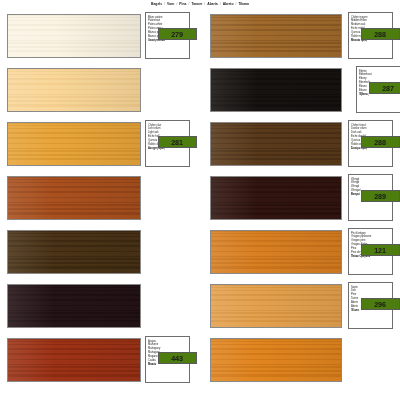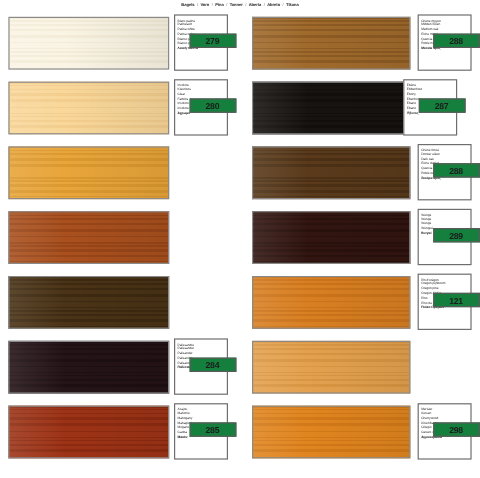--- a/index.html
+++ b/index.html
@@ -94,21 +94,21 @@
     color: #2a2a2a;
     white-space: nowrap;
     letter-spacing: -0.03px;
   }
   .names .nm.greek { font-weight: bold; color: #111; }
 
   .badge {
     position: absolute;
     right: -7.5px; top: 15px;
     width: 39px; height: 12px;
-    background: #15803d;
+    background: #4d7c0f;
     border: 0.6px solid #5a5a5a;
     display: flex;
     align-items: center;
     justify-content: center;
     font-size: 7.2px;
     font-weight: bold;
     color: #1b1b1b;
     letter-spacing: -0.2px;
   }
 </style>
@@ -173,58 +173,58 @@
             <div class="badge">288</div>
           </div>
         </div>
       </div>
       <div class="row">
         <div class="cell left">
           <div class="swatch" style="background: rgb(249, 215, 154);">
             <div class="grain" style="background: repeating-linear-gradient(rgb(238, 198, 132) 0px, rgb(238, 198, 132) 0.6px, transparent 0.6px, transparent 1.9px, rgb(238, 198, 132) 1.9px, rgb(238, 198, 132) 2.95px, transparent 2.95px, transparent 4.85px, rgb(238, 198, 132) 4.85px, rgb(238, 198, 132) 6.35px, transparent 6.35px, transparent 8.85px, rgb(238, 198, 132) 8.85px, rgb(238, 198, 132) 10.8px, transparent 10.8px, transparent 13.9px, rgb(238, 198, 132) 13.9px, rgb(238, 198, 132) 16.3px, transparent 16.3px, transparent 20px, rgb(238, 198, 132) 20px, rgb(238, 198, 132) 20.6px, transparent 20.6px, transparent 24.9px, rgb(238, 198, 132) 24.9px, rgb(238, 198, 132) 25.95px, transparent 25.95px, transparent 27.25px, rgb(238, 198, 132) 27.25px, rgb(238, 198, 132) 28.75px, transparent 28.75px, transparent 30.65px, rgb(238, 198, 132) 30.65px, rgb(238, 198, 132) 32.6px, transparent 32.6px, transparent 35.1px, rgb(238, 198, 132) 35.1px, rgb(238, 198, 132) 37.5px, transparent 37.5px, transparent 40.6px, rgb(238, 198, 132) 40.6px, rgb(238, 198, 132) 41.2px, transparent 41.2px, transparent 44.9px, rgb(238, 198, 132) 44.9px, rgb(238, 198, 132) 45.95px, transparent 45.95px, transparent 50.25px, rgb(238, 198, 132) 50.25px, rgb(238, 198, 132) 51.75px, transparent 51.75px, transparent 53.05px, rgb(238, 198, 132) 53.05px, rgb(238, 198, 132) 55px, transparent 55px, transparent 56.9px, rgb(238, 198, 132) 56.9px, rgb(238, 198, 132) 59.3px, transparent 59.3px, transparent 61.8px, rgb(238, 198, 132) 61.8px, rgb(238, 198, 132) 62.4px, transparent 62.4px, transparent 65.5px, rgb(238, 198, 132) 65.5px, rgb(238, 198, 132) 66.55px, transparent 66.55px, transparent 70.25px, rgb(238, 198, 132) 70.25px, rgb(238, 198, 132) 71.75px, transparent 71.75px, transparent 76.05px, rgb(238, 198, 132) 76.05px, rgb(238, 198, 132) 78px, transparent 78px, transparent 79.3px, rgb(238, 198, 132) 79.3px, rgb(238, 198, 132) 81.7px, transparent 81.7px, transparent 83.6px, rgb(238, 198, 132) 83.6px, rgb(238, 198, 132) 84.2px, transparent 84.2px, transparent 86.7px, rgb(238, 198, 132) 86.7px, rgb(238, 198, 132) 87.75px, transparent 87.75px, transparent 90.85px, rgb(238, 198, 132) 90.85px, rgb(238, 198, 132) 92.35px, transparent 92.35px, transparent 96.05px, rgb(238, 198, 132) 96.05px, rgb(238, 198, 132) 98px, transparent 98px, transparent 102.3px, rgb(238, 198, 132) 102.3px, rgb(238, 198, 132) 104.7px, transparent 104.7px, transparent 106px, rgb(238, 198, 132) 106px, rgb(238, 198, 132) 106.6px, transparent 106.6px, transparent 108.5px); opacity: 0.55;"></div>
             <div class="grain" style="background: linear-gradient(to right, rgba(255, 255, 255, 0.1), rgba(255, 255, 255, 0) 35%, rgba(0, 0, 0, 0.07));"></div>
           </div>
-          <div class="labelbox">
-            <div class="names">
-              <div class="nm">Incolore</div>
-              <div class="nm">Kleurloos</div>
-              <div class="nm">Clear</div>
-              <div class="nm">Farblos</div>
-              <div class="nm">Incoloro</div>
-              <div class="nm">Incolore</div>
-              <div class="nm greek">Άχρωμο</div>
-            </div>
-            <div class="badge">280</div>
-          </div>
         </div>
         <div class="cell right">
           <div class="swatch" style="background: rgb(23, 19, 16);">
             <div class="grain" style="background: repeating-linear-gradient(rgb(12, 10, 8) 0px, rgb(12, 10, 8) 0.6px, transparent 0.6px, transparent 1.9px, rgb(12, 10, 8) 1.9px, rgb(12, 10, 8) 2.95px, transparent 2.95px, transparent 4.85px, rgb(12, 10, 8) 4.85px, rgb(12, 10, 8) 6.35px, transparent 6.35px, transparent 8.85px, rgb(12, 10, 8) 8.85px, rgb(12, 10, 8) 10.8px, transparent 10.8px, transparent 13.9px, rgb(12, 10, 8) 13.9px, rgb(12, 10, 8) 16.3px, transparent 16.3px, transparent 20px, rgb(12, 10, 8) 20px, rgb(12, 10, 8) 20.6px, transparent 20.6px, transparent 24.9px, rgb(12, 10, 8) 24.9px, rgb(12, 10, 8) 25.95px, transparent 25.95px, transparent 27.25px, rgb(12, 10, 8) 27.25px, rgb(12, 10, 8) 28.75px, transparent 28.75px, transparent 30.65px, rgb(12, 10, 8) 30.65px, rgb(12, 10, 8) 32.6px, transparent 32.6px, transparent 35.1px, rgb(12, 10, 8) 35.1px, rgb(12, 10, 8) 37.5px, transparent 37.5px, transparent 40.6px, rgb(12, 10, 8) 40.6px, rgb(12, 10, 8) 41.2px, transparent 41.2px, transparent 44.9px, rgb(12, 10, 8) 44.9px, rgb(12, 10, 8) 45.95px, transparent 45.95px, transparent 50.25px, rgb(12, 10, 8) 50.25px, rgb(12, 10, 8) 51.75px, transparent 51.75px, transparent 53.05px, rgb(12, 10, 8) 53.05px, rgb(12, 10, 8) 55px, transparent 55px, transparent 56.9px, rgb(12, 10, 8) 56.9px, rgb(12, 10, 8) 59.3px, transparent 59.3px, transparent 61.8px, rgb(12, 10, 8) 61.8px, rgb(12, 10, 8) 62.4px, transparent 62.4px, transparent 65.5px, rgb(12, 10, 8) 65.5px, rgb(12, 10, 8) 66.55px, transparent 66.55px, transparent 70.25px, rgb(12, 10, 8) 70.25px, rgb(12, 10, 8) 71.75px, transparent 71.75px, transparent 76.05px, rgb(12, 10, 8) 76.05px, rgb(12, 10, 8) 78px, transparent 78px, transparent 79.3px, rgb(12, 10, 8) 79.3px, rgb(12, 10, 8) 81.7px, transparent 81.7px, transparent 83.6px, rgb(12, 10, 8) 83.6px, rgb(12, 10, 8) 84.2px, transparent 84.2px, transparent 86.7px, rgb(12, 10, 8) 86.7px, rgb(12, 10, 8) 87.75px, transparent 87.75px, transparent 90.85px, rgb(12, 10, 8) 90.85px, rgb(12, 10, 8) 92.35px, transparent 92.35px, transparent 96.05px, rgb(12, 10, 8) 96.05px, rgb(12, 10, 8) 98px, transparent 98px, transparent 102.3px, rgb(12, 10, 8) 102.3px, rgb(12, 10, 8) 104.7px, transparent 104.7px, transparent 106px, rgb(12, 10, 8) 106px, rgb(12, 10, 8) 106.6px, transparent 106.6px, transparent 108.5px); opacity: 0.55;"></div>
             <div class="grain" style="background: linear-gradient(to right, rgba(255, 255, 255, 0.1), rgba(255, 255, 255, 0) 35%, rgba(0, 0, 0, 0.07));"></div>
           </div>
-          <div class="labelbox" style="left: 136px;">
+          <div class="labelbox" style="left: 156px;">
             <div class="names">
               <div class="nm">Ebène</div>
               <div class="nm">Ebbenhout</div>
               <div class="nm">Ebony</div>
               <div class="nm">Ebenholz</div>
               <div class="nm">Ébano</div>
               <div class="nm">Ebano</div>
               <div class="nm greek">Έβενος</div>
             </div>
             <div class="badge">287</div>
           </div>
         </div>
       </div>
       <div class="row">
         <div class="cell left">
           <div class="swatch" style="background: rgb(232, 165, 58);">
             <div class="grain" style="background: repeating-linear-gradient(rgb(209, 143, 38) 0px, rgb(209, 143, 38) 0.6px, transparent 0.6px, transparent 1.9px, rgb(209, 143, 38) 1.9px, rgb(209, 143, 38) 2.95px, transparent 2.95px, transparent 4.85px, rgb(209, 143, 38) 4.85px, rgb(209, 143, 38) 6.35px, transparent 6.35px, transparent 8.85px, rgb(209, 143, 38) 8.85px, rgb(209, 143, 38) 10.8px, transparent 10.8px, transparent 13.9px, rgb(209, 143, 38) 13.9px, rgb(209, 143, 38) 16.3px, transparent 16.3px, transparent 20px, rgb(209, 143, 38) 20px, rgb(209, 143, 38) 20.6px, transparent 20.6px, transparent 24.9px, rgb(209, 143, 38) 24.9px, rgb(209, 143, 38) 25.95px, transparent 25.95px, transparent 27.25px, rgb(209, 143, 38) 27.25px, rgb(209, 143, 38) 28.75px, transparent 28.75px, transparent 30.65px, rgb(209, 143, 38) 30.65px, rgb(209, 143, 38) 32.6px, transparent 32.6px, transparent 35.1px, rgb(209, 143, 38) 35.1px, rgb(209, 143, 38) 37.5px, transparent 37.5px, transparent 40.6px, rgb(209, 143, 38) 40.6px, rgb(209, 143, 38) 41.2px, transparent 41.2px, transparent 44.9px, rgb(209, 143, 38) 44.9px, rgb(209, 143, 38) 45.95px, transparent 45.95px, transparent 50.25px, rgb(209, 143, 38) 50.25px, rgb(209, 143, 38) 51.75px, transparent 51.75px, transparent 53.05px, rgb(209, 143, 38) 53.05px, rgb(209, 143, 38) 55px, transparent 55px, transparent 56.9px, rgb(209, 143, 38) 56.9px, rgb(209, 143, 38) 59.3px, transparent 59.3px, transparent 61.8px, rgb(209, 143, 38) 61.8px, rgb(209, 143, 38) 62.4px, transparent 62.4px, transparent 65.5px, rgb(209, 143, 38) 65.5px, rgb(209, 143, 38) 66.55px, transparent 66.55px, transparent 70.25px, rgb(209, 143, 38) 70.25px, rgb(209, 143, 38) 71.75px, transparent 71.75px, transparent 76.05px, rgb(209, 143, 38) 76.05px, rgb(209, 143, 38) 78px, transparent 78px, transparent 79.3px, rgb(209, 143, 38) 79.3px, rgb(209, 143, 38) 81.7px, transparent 81.7px, transparent 83.6px, rgb(209, 143, 38) 83.6px, rgb(209, 143, 38) 84.2px, transparent 84.2px, transparent 86.7px, rgb(209, 143, 38) 86.7px, rgb(209, 143, 38) 87.75px, transparent 87.75px, transparent 90.85px, rgb(209, 143, 38) 90.85px, rgb(209, 143, 38) 92.35px, transparent 92.35px, transparent 96.05px, rgb(209, 143, 38) 96.05px, rgb(209, 143, 38) 98px, transparent 98px, transparent 102.3px, rgb(209, 143, 38) 102.3px, rgb(209, 143, 38) 104.7px, transparent 104.7px, transparent 106px, rgb(209, 143, 38) 106px, rgb(209, 143, 38) 106.6px, transparent 106.6px, transparent 108.5px); opacity: 0.55;"></div>
             <div class="grain" style="background: linear-gradient(to right, rgba(255, 255, 255, 0.1), rgba(255, 255, 255, 0) 35%, rgba(0, 0, 0, 0.07));"></div>
           </div>
+          <div class="labelbox">
+            <div class="names">
+              <div class="nm">Chêne clair</div>
+              <div class="nm">Licht eiken</div>
+              <div class="nm">Light oak</div>
+              <div class="nm">Eiche hell</div>
+              <div class="nm">Quercia chiaro</div>
+              <div class="nm">Roble claro</div>
+              <div class="nm greek">Ανοιχτή δρυς</div>
+            </div>
+            <div class="badge">281</div>
+          </div>
         </div>
         <div class="cell right">
           <div class="swatch" style="background: rgb(90, 58, 27);">
             <div class="grain" style="background: repeating-linear-gradient(rgb(63, 40, 16) 0px, rgb(63, 40, 16) 0.6px, transparent 0.6px, transparent 1.9px, rgb(63, 40, 16) 1.9px, rgb(63, 40, 16) 2.95px, transparent 2.95px, transparent 4.85px, rgb(63, 40, 16) 4.85px, rgb(63, 40, 16) 6.35px, transparent 6.35px, transparent 8.85px, rgb(63, 40, 16) 8.85px, rgb(63, 40, 16) 10.8px, transparent 10.8px, transparent 13.9px, rgb(63, 40, 16) 13.9px, rgb(63, 40, 16) 16.3px, transparent 16.3px, transparent 20px, rgb(63, 40, 16) 20px, rgb(63, 40, 16) 20.6px, transparent 20.6px, transparent 24.9px, rgb(63, 40, 16) 24.9px, rgb(63, 40, 16) 25.95px, transparent 25.95px, transparent 27.25px, rgb(63, 40, 16) 27.25px, rgb(63, 40, 16) 28.75px, transparent 28.75px, transparent 30.65px, rgb(63, 40, 16) 30.65px, rgb(63, 40, 16) 32.6px, transparent 32.6px, transparent 35.1px, rgb(63, 40, 16) 35.1px, rgb(63, 40, 16) 37.5px, transparent 37.5px, transparent 40.6px, rgb(63, 40, 16) 40.6px, rgb(63, 40, 16) 41.2px, transparent 41.2px, transparent 44.9px, rgb(63, 40, 16) 44.9px, rgb(63, 40, 16) 45.95px, transparent 45.95px, transparent 50.25px, rgb(63, 40, 16) 50.25px, rgb(63, 40, 16) 51.75px, transparent 51.75px, transparent 53.05px, rgb(63, 40, 16) 53.05px, rgb(63, 40, 16) 55px, transparent 55px, transparent 56.9px, rgb(63, 40, 16) 56.9px, rgb(63, 40, 16) 59.3px, transparent 59.3px, transparent 61.8px, rgb(63, 40, 16) 61.8px, rgb(63, 40, 16) 62.4px, transparent 62.4px, transparent 65.5px, rgb(63, 40, 16) 65.5px, rgb(63, 40, 16) 66.55px, transparent 66.55px, transparent 70.25px, rgb(63, 40, 16) 70.25px, rgb(63, 40, 16) 71.75px, transparent 71.75px, transparent 76.05px, rgb(63, 40, 16) 76.05px, rgb(63, 40, 16) 78px, transparent 78px, transparent 79.3px, rgb(63, 40, 16) 79.3px, rgb(63, 40, 16) 81.7px, transparent 81.7px, transparent 83.6px, rgb(63, 40, 16) 83.6px, rgb(63, 40, 16) 84.2px, transparent 84.2px, transparent 86.7px, rgb(63, 40, 16) 86.7px, rgb(63, 40, 16) 87.75px, transparent 87.75px, transparent 90.85px, rgb(63, 40, 16) 90.85px, rgb(63, 40, 16) 92.35px, transparent 92.35px, transparent 96.05px, rgb(63, 40, 16) 96.05px, rgb(63, 40, 16) 98px, transparent 98px, transparent 102.3px, rgb(63, 40, 16) 102.3px, rgb(63, 40, 16) 104.7px, transparent 104.7px, transparent 106px, rgb(63, 40, 16) 106px, rgb(63, 40, 16) 106.6px, transparent 106.6px, transparent 108.5px); opacity: 0.55;"></div>
             <div class="grain" style="background: linear-gradient(to right, rgba(255, 255, 255, 0.1), rgba(255, 255, 255, 0) 35%, rgba(0, 0, 0, 0.07));"></div>
           </div>
           <div class="labelbox" style="left: 148px;">
             <div class="names">
               <div class="nm">Chêne foncé</div>
               <div class="nm">Donker eiken</div>
@@ -287,72 +287,61 @@
             <div class="badge">121</div>
           </div>
         </div>
       </div>
       <div class="row">
         <div class="cell left">
           <div class="swatch" style="background: rgb(36, 19, 23);">
             <div class="grain" style="background: repeating-linear-gradient(rgb(23, 11, 14) 0px, rgb(23, 11, 14) 0.6px, transparent 0.6px, transparent 1.9px, rgb(23, 11, 14) 1.9px, rgb(23, 11, 14) 2.95px, transparent 2.95px, transparent 4.85px, rgb(23, 11, 14) 4.85px, rgb(23, 11, 14) 6.35px, transparent 6.35px, transparent 8.85px, rgb(23, 11, 14) 8.85px, rgb(23, 11, 14) 10.8px, transparent 10.8px, transparent 13.9px, rgb(23, 11, 14) 13.9px, rgb(23, 11, 14) 16.3px, transparent 16.3px, transparent 20px, rgb(23, 11, 14) 20px, rgb(23, 11, 14) 20.6px, transparent 20.6px, transparent 24.9px, rgb(23, 11, 14) 24.9px, rgb(23, 11, 14) 25.95px, transparent 25.95px, transparent 27.25px, rgb(23, 11, 14) 27.25px, rgb(23, 11, 14) 28.75px, transparent 28.75px, transparent 30.65px, rgb(23, 11, 14) 30.65px, rgb(23, 11, 14) 32.6px, transparent 32.6px, transparent 35.1px, rgb(23, 11, 14) 35.1px, rgb(23, 11, 14) 37.5px, transparent 37.5px, transparent 40.6px, rgb(23, 11, 14) 40.6px, rgb(23, 11, 14) 41.2px, transparent 41.2px, transparent 44.9px, rgb(23, 11, 14) 44.9px, rgb(23, 11, 14) 45.95px, transparent 45.95px, transparent 50.25px, rgb(23, 11, 14) 50.25px, rgb(23, 11, 14) 51.75px, transparent 51.75px, transparent 53.05px, rgb(23, 11, 14) 53.05px, rgb(23, 11, 14) 55px, transparent 55px, transparent 56.9px, rgb(23, 11, 14) 56.9px, rgb(23, 11, 14) 59.3px, transparent 59.3px, transparent 61.8px, rgb(23, 11, 14) 61.8px, rgb(23, 11, 14) 62.4px, transparent 62.4px, transparent 65.5px, rgb(23, 11, 14) 65.5px, rgb(23, 11, 14) 66.55px, transparent 66.55px, transparent 70.25px, rgb(23, 11, 14) 70.25px, rgb(23, 11, 14) 71.75px, transparent 71.75px, transparent 76.05px, rgb(23, 11, 14) 76.05px, rgb(23, 11, 14) 78px, transparent 78px, transparent 79.3px, rgb(23, 11, 14) 79.3px, rgb(23, 11, 14) 81.7px, transparent 81.7px, transparent 83.6px, rgb(23, 11, 14) 83.6px, rgb(23, 11, 14) 84.2px, transparent 84.2px, transparent 86.7px, rgb(23, 11, 14) 86.7px, rgb(23, 11, 14) 87.75px, transparent 87.75px, transparent 90.85px, rgb(23, 11, 14) 90.85px, rgb(23, 11, 14) 92.35px, transparent 92.35px, transparent 96.05px, rgb(23, 11, 14) 96.05px, rgb(23, 11, 14) 98px, transparent 98px, transparent 102.3px, rgb(23, 11, 14) 102.3px, rgb(23, 11, 14) 104.7px, transparent 104.7px, transparent 106px, rgb(23, 11, 14) 106px, rgb(23, 11, 14) 106.6px, transparent 106.6px, transparent 108.5px); opacity: 0.55;"></div>
             <div class="grain" style="background: linear-gradient(to right, rgba(255, 255, 255, 0.1), rgba(255, 255, 255, 0) 35%, rgba(0, 0, 0, 0.07));"></div>
           </div>
-          <div class="labelbox">
-            <div class="names">
-              <div class="nm">Palissandre</div>
-              <div class="nm">Palissander</div>
-              <div class="nm">Palisander</div>
-              <div class="nm">Palisandro</div>
-              <div class="nm">Palisandro</div>
-              <div class="nm greek">Παλίσανδρος</div>
-            </div>
-            <div class="badge">284</div>
-          </div>
         </div>
         <div class="cell right">
           <div class="swatch" style="background: rgb(227, 161, 79);">
             <div class="grain" style="background: repeating-linear-gradient(rgb(208, 140, 56) 0px, rgb(208, 140, 56) 0.6px, transparent 0.6px, transparent 1.9px, rgb(208, 140, 56) 1.9px, rgb(208, 140, 56) 2.95px, transparent 2.95px, transparent 4.85px, rgb(208, 140, 56) 4.85px, rgb(208, 140, 56) 6.35px, transparent 6.35px, transparent 8.85px, rgb(208, 140, 56) 8.85px, rgb(208, 140, 56) 10.8px, transparent 10.8px, transparent 13.9px, rgb(208, 140, 56) 13.9px, rgb(208, 140, 56) 16.3px, transparent 16.3px, transparent 20px, rgb(208, 140, 56) 20px, rgb(208, 140, 56) 20.6px, transparent 20.6px, transparent 24.9px, rgb(208, 140, 56) 24.9px, rgb(208, 140, 56) 25.95px, transparent 25.95px, transparent 27.25px, rgb(208, 140, 56) 27.25px, rgb(208, 140, 56) 28.75px, transparent 28.75px, transparent 30.65px, rgb(208, 140, 56) 30.65px, rgb(208, 140, 56) 32.6px, transparent 32.6px, transparent 35.1px, rgb(208, 140, 56) 35.1px, rgb(208, 140, 56) 37.5px, transparent 37.5px, transparent 40.6px, rgb(208, 140, 56) 40.6px, rgb(208, 140, 56) 41.2px, transparent 41.2px, transparent 44.9px, rgb(208, 140, 56) 44.9px, rgb(208, 140, 56) 45.95px, transparent 45.95px, transparent 50.25px, rgb(208, 140, 56) 50.25px, rgb(208, 140, 56) 51.75px, transparent 51.75px, transparent 53.05px, rgb(208, 140, 56) 53.05px, rgb(208, 140, 56) 55px, transparent 55px, transparent 56.9px, rgb(208, 140, 56) 56.9px, rgb(208, 140, 56) 59.3px, transparent 59.3px, transparent 61.8px, rgb(208, 140, 56) 61.8px, rgb(208, 140, 56) 62.4px, transparent 62.4px, transparent 65.5px, rgb(208, 140, 56) 65.5px, rgb(208, 140, 56) 66.55px, transparent 66.55px, transparent 70.25px, rgb(208, 140, 56) 70.25px, rgb(208, 140, 56) 71.75px, transparent 71.75px, transparent 76.05px, rgb(208, 140, 56) 76.05px, rgb(208, 140, 56) 78px, transparent 78px, transparent 79.3px, rgb(208, 140, 56) 79.3px, rgb(208, 140, 56) 81.7px, transparent 81.7px, transparent 83.6px, rgb(208, 140, 56) 83.6px, rgb(208, 140, 56) 84.2px, transparent 84.2px, transparent 86.7px, rgb(208, 140, 56) 86.7px, rgb(208, 140, 56) 87.75px, transparent 87.75px, transparent 90.85px, rgb(208, 140, 56) 90.85px, rgb(208, 140, 56) 92.35px, transparent 92.35px, transparent 96.05px, rgb(208, 140, 56) 96.05px, rgb(208, 140, 56) 98px, transparent 98px, transparent 102.3px, rgb(208, 140, 56) 102.3px, rgb(208, 140, 56) 104.7px, transparent 104.7px, transparent 106px, rgb(208, 140, 56) 106px, rgb(208, 140, 56) 106.6px, transparent 106.6px, transparent 108.5px); opacity: 0.55;"></div>
             <div class="grain" style="background: linear-gradient(to right, rgba(255, 255, 255, 0.1), rgba(255, 255, 255, 0) 35%, rgba(0, 0, 0, 0.07));"></div>
+          </div>
+          <div class="labelbox" style="left: 148px;">
+            <div class="names">
+              <div class="nm">Sapin</div>
+              <div class="nm">Den</div>
+              <div class="nm">Pine</div>
+              <div class="nm">Tanne</div>
+              <div class="nm">Abete</div>
+              <div class="nm">Abeto</div>
+              <div class="nm greek">Έλατο</div>
+            </div>
+            <div class="badge">296</div>
           </div>
         </div>
       </div>
       <div class="row">
         <div class="cell left">
           <div class="swatch" style="background: rgb(157, 51, 22);">
             <div class="grain" style="background: repeating-linear-gradient(rgb(126, 36, 12) 0px, rgb(126, 36, 12) 0.6px, transparent 0.6px, transparent 1.9px, rgb(126, 36, 12) 1.9px, rgb(126, 36, 12) 2.95px, transparent 2.95px, transparent 4.85px, rgb(126, 36, 12) 4.85px, rgb(126, 36, 12) 6.35px, transparent 6.35px, transparent 8.85px, rgb(126, 36, 12) 8.85px, rgb(126, 36, 12) 10.8px, transparent 10.8px, transparent 13.9px, rgb(126, 36, 12) 13.9px, rgb(126, 36, 12) 16.3px, transparent 16.3px, transparent 20px, rgb(126, 36, 12) 20px, rgb(126, 36, 12) 20.6px, transparent 20.6px, transparent 24.9px, rgb(126, 36, 12) 24.9px, rgb(126, 36, 12) 25.95px, transparent 25.95px, transparent 27.25px, rgb(126, 36, 12) 27.25px, rgb(126, 36, 12) 28.75px, transparent 28.75px, transparent 30.65px, rgb(126, 36, 12) 30.65px, rgb(126, 36, 12) 32.6px, transparent 32.6px, transparent 35.1px, rgb(126, 36, 12) 35.1px, rgb(126, 36, 12) 37.5px, transparent 37.5px, transparent 40.6px, rgb(126, 36, 12) 40.6px, rgb(126, 36, 12) 41.2px, transparent 41.2px, transparent 44.9px, rgb(126, 36, 12) 44.9px, rgb(126, 36, 12) 45.95px, transparent 45.95px, transparent 50.25px, rgb(126, 36, 12) 50.25px, rgb(126, 36, 12) 51.75px, transparent 51.75px, transparent 53.05px, rgb(126, 36, 12) 53.05px, rgb(126, 36, 12) 55px, transparent 55px, transparent 56.9px, rgb(126, 36, 12) 56.9px, rgb(126, 36, 12) 59.3px, transparent 59.3px, transparent 61.8px, rgb(126, 36, 12) 61.8px, rgb(126, 36, 12) 62.4px, transparent 62.4px, transparent 65.5px, rgb(126, 36, 12) 65.5px, rgb(126, 36, 12) 66.55px, transparent 66.55px, transparent 70.25px, rgb(126, 36, 12) 70.25px, rgb(126, 36, 12) 71.75px, transparent 71.75px, transparent 76.05px, rgb(126, 36, 12) 76.05px, rgb(126, 36, 12) 78px, transparent 78px, transparent 79.3px, rgb(126, 36, 12) 79.3px, rgb(126, 36, 12) 81.7px, transparent 81.7px, transparent 83.6px, rgb(126, 36, 12) 83.6px, rgb(126, 36, 12) 84.2px, transparent 84.2px, transparent 86.7px, rgb(126, 36, 12) 86.7px, rgb(126, 36, 12) 87.75px, transparent 87.75px, transparent 90.85px, rgb(126, 36, 12) 90.85px, rgb(126, 36, 12) 92.35px, transparent 92.35px, transparent 96.05px, rgb(126, 36, 12) 96.05px, rgb(126, 36, 12) 98px, transparent 98px, transparent 102.3px, rgb(126, 36, 12) 102.3px, rgb(126, 36, 12) 104.7px, transparent 104.7px, transparent 106px, rgb(126, 36, 12) 106px, rgb(126, 36, 12) 106.6px, transparent 106.6px, transparent 108.5px); opacity: 0.55;"></div>
             <div class="grain" style="background: linear-gradient(to right, rgba(255, 255, 255, 0.1), rgba(255, 255, 255, 0) 35%, rgba(0, 0, 0, 0.07));"></div>
           </div>
           <div class="labelbox">
             <div class="names">
               <div class="nm">Acajou</div>
               <div class="nm">Mahonie</div>
               <div class="nm">Mahogany</div>
               <div class="nm">Mahagoni</div>
               <div class="nm">Mogano</div>
               <div class="nm">Caoba</div>
               <div class="nm greek">Μακόν</div>
             </div>
-            <div class="badge">285</div>
+            <div class="badge">443</div>
           </div>
         </div>
         <div class="cell right">
           <div class="swatch" style="background: rgb(224, 133, 31);">
             <div class="grain" style="background: repeating-linear-gradient(rgb(199, 111, 18) 0px, rgb(199, 111, 18) 0.6px, transparent 0.6px, transparent 1.9px, rgb(199, 111, 18) 1.9px, rgb(199, 111, 18) 2.95px, transparent 2.95px, transparent 4.85px, rgb(199, 111, 18) 4.85px, rgb(199, 111, 18) 6.35px, transparent 6.35px, transparent 8.85px, rgb(199, 111, 18) 8.85px, rgb(199, 111, 18) 10.8px, transparent 10.8px, transparent 13.9px, rgb(199, 111, 18) 13.9px, rgb(199, 111, 18) 16.3px, transparent 16.3px, transparent 20px, rgb(199, 111, 18) 20px, rgb(199, 111, 18) 20.6px, transparent 20.6px, transparent 24.9px, rgb(199, 111, 18) 24.9px, rgb(199, 111, 18) 25.95px, transparent 25.95px, transparent 27.25px, rgb(199, 111, 18) 27.25px, rgb(199, 111, 18) 28.75px, transparent 28.75px, transparent 30.65px, rgb(199, 111, 18) 30.65px, rgb(199, 111, 18) 32.6px, transparent 32.6px, transparent 35.1px, rgb(199, 111, 18) 35.1px, rgb(199, 111, 18) 37.5px, transparent 37.5px, transparent 40.6px, rgb(199, 111, 18) 40.6px, rgb(199, 111, 18) 41.2px, transparent 41.2px, transparent 44.9px, rgb(199, 111, 18) 44.9px, rgb(199, 111, 18) 45.95px, transparent 45.95px, transparent 50.25px, rgb(199, 111, 18) 50.25px, rgb(199, 111, 18) 51.75px, transparent 51.75px, transparent 53.05px, rgb(199, 111, 18) 53.05px, rgb(199, 111, 18) 55px, transparent 55px, transparent 56.9px, rgb(199, 111, 18) 56.9px, rgb(199, 111, 18) 59.3px, transparent 59.3px, transparent 61.8px, rgb(199, 111, 18) 61.8px, rgb(199, 111, 18) 62.4px, transparent 62.4px, transparent 65.5px, rgb(199, 111, 18) 65.5px, rgb(199, 111, 18) 66.55px, transparent 66.55px, transparent 70.25px, rgb(199, 111, 18) 70.25px, rgb(199, 111, 18) 71.75px, transparent 71.75px, transparent 76.05px, rgb(199, 111, 18) 76.05px, rgb(199, 111, 18) 78px, transparent 78px, transparent 79.3px, rgb(199, 111, 18) 79.3px, rgb(199, 111, 18) 81.7px, transparent 81.7px, transparent 83.6px, rgb(199, 111, 18) 83.6px, rgb(199, 111, 18) 84.2px, transparent 84.2px, transparent 86.7px, rgb(199, 111, 18) 86.7px, rgb(199, 111, 18) 87.75px, transparent 87.75px, transparent 90.85px, rgb(199, 111, 18) 90.85px, rgb(199, 111, 18) 92.35px, transparent 92.35px, transparent 96.05px, rgb(199, 111, 18) 96.05px, rgb(199, 111, 18) 98px, transparent 98px, transparent 102.3px, rgb(199, 111, 18) 102.3px, rgb(199, 111, 18) 104.7px, transparent 104.7px, transparent 106px, rgb(199, 111, 18) 106px, rgb(199, 111, 18) 106.6px, transparent 106.6px, transparent 108.5px); opacity: 0.55;"></div>
             <div class="grain" style="background: linear-gradient(to right, rgba(255, 255, 255, 0.1), rgba(255, 255, 255, 0) 35%, rgba(0, 0, 0, 0.07));"></div>
           </div>
-          <div class="labelbox" style="left: 148px;">
-            <div class="names">
-              <div class="nm">Merisier</div>
-              <div class="nm">Kersen</div>
-              <div class="nm">Cherrywood</div>
-              <div class="nm">Kirschbaum</div>
-              <div class="nm">Ciliegio</div>
-              <div class="nm">Cerezo silvestre</div>
-              <div class="nm greek">Αγριοκερασιά</div>
-            </div>
-            <div class="badge">298</div>
-          </div>
         </div>
       </div>
     </div>
 
 </div>
 
 </body></html>

